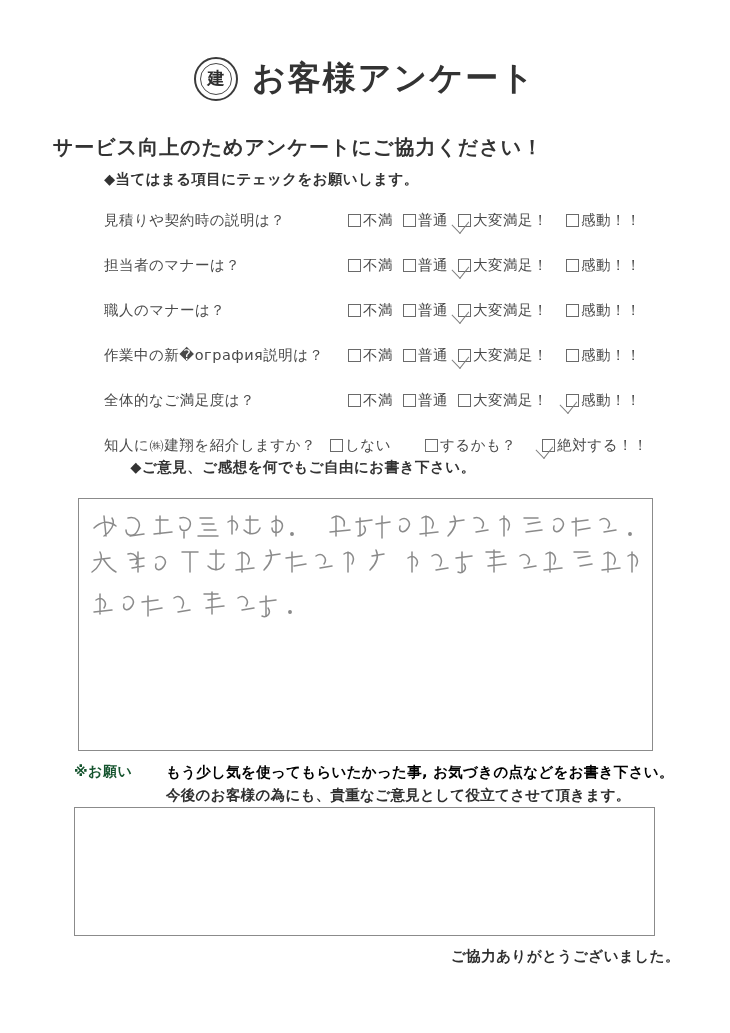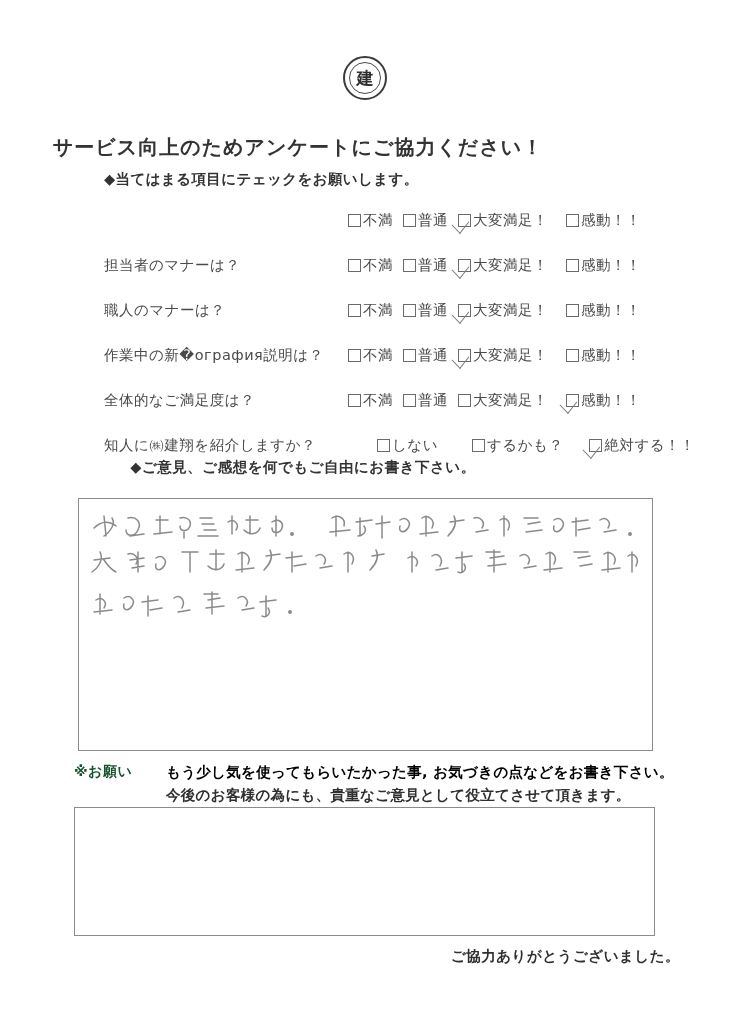--- a/index.html
+++ b/index.html
@@ -209,27 +209,29 @@
     color: #2f2f2f;
   }
 </style>
 </head>
 <body>
 
 <div id="header">
   <div id="seal">
     <div id="seal-kanji">建</div>
   </div>
+  <div id="main-title">お客様アンケート</div>
 </div>
 
 <div id="subtitle">サービス向上のためアンケートにご協力ください！</div>
 <div id="instruction">◆当てはまる項目にテェックをお願いします。</div>
 
 <div id="questions">
     <div class="q-row">
+      <div class="q-label">見積りや契約時の説明は？</div>
       <div class="q-options">
         <label class="opt" style="margin-right: 10px;">
           <span class="box"></span>
           <span>不満</span>
         </label>
         <label class="opt" style="margin-right: 10px;">
           <span class="box"></span>
           <span>普通</span>
         </label>
         <label class="opt" style="margin-right: 18px;">
@@ -321,21 +323,21 @@
           <span>大変満足！</span>
         </label>
         <label class="opt" style="margin-right: 10px;">
           <span class="box checked"></span>
           <span>感動！！</span>
         </label>
       </div>
     </div>
     <div class="q-row">
       <div class="q-label">知人に㈱建翔を紹介しますか？</div>
-      <div class="q-options" style="justify-content: flex-start; margin-left: 29px;">
+      <div class="q-options" style="justify-content: center;">
         <label class="opt" style="margin-right: 34px;">
           <span class="box"></span>
           <span>しない</span>
         </label>
         <label class="opt" style="margin-right: 26px;">
           <span class="box"></span>
           <span>するかも？</span>
         </label>
         <label class="opt" style="margin-right: 0px;">
           <span class="box checked"></span>

